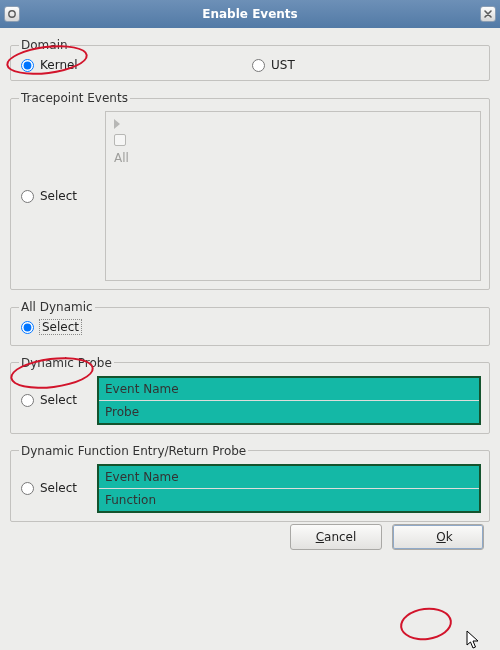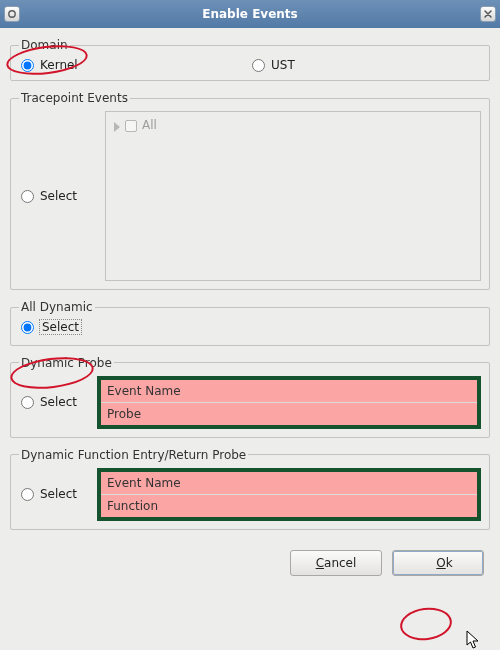--- a/index.html
+++ b/index.html
@@ -65,21 +65,21 @@
 
   
   .tree-box {
     border: 1px solid #c3c2bf;
     background: #ededeb;
     height: 170px;
     flex: 1;
     padding: 6px 8px;
     color: #9e9e9b;
   }
-  .tree-row { display: inline-flex; align-items: flex-end; gap: 5px; }
+  .tree-row { display: inline-flex; align-items: flex-start; gap: 5px; flex-direction: column; }
   .tree-row .tri {
     width: 0; height: 0;
     border-top: 5px solid transparent;
     border-bottom: 5px solid transparent;
     border-left: 6px solid #b7b7b5;
   }
   .tree-row .cb {
     width: 12px; height: 12px;
     border: 1px solid #b7b7b4;
     background: #f6f6f5;
@@ -92,35 +92,35 @@
   
   .probe-grid {
     display: flex; align-items: stretch;
   }
   .probe-grid .left {
     width: 78px;
     display: flex; align-items: center;
   }
   .probe-grid .right {
     flex: 1;
-    border: 4px solid #14532d;
-    background: #fca5a5;
+    border: 2px solid #14532d;
+    background: #14b8a6;
   }
   .probe-grid .field-row {
     display: flex; align-items: center;
     padding: 4px 6px;
   }
   .probe-grid .field-row + .field-row { border-top: 1px solid #dedddb; }
   .probe-grid .field-row .lbl { color: #333; }
 
   
   .footer {
     position: absolute;
     right: 16px;
-    bottom: 2px;
+    bottom: 28px;
     display: flex;
     gap: 10px;
     text-align: right;
   }
   .btn {
     min-width: 92px;
     height: 26px;
     border: 1px solid #a9a8a5;
     border-radius: 3px;
     background: linear-gradient(#fbfbfa, #e3e2e0);

